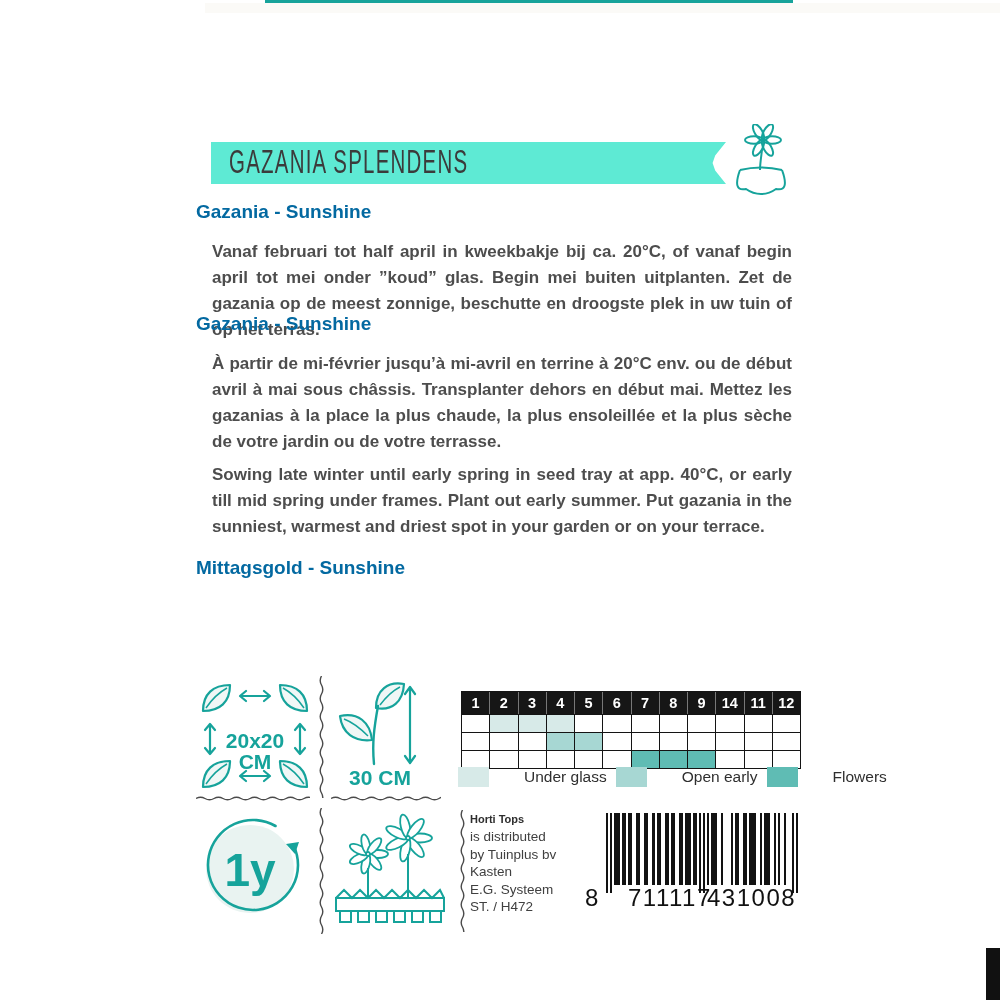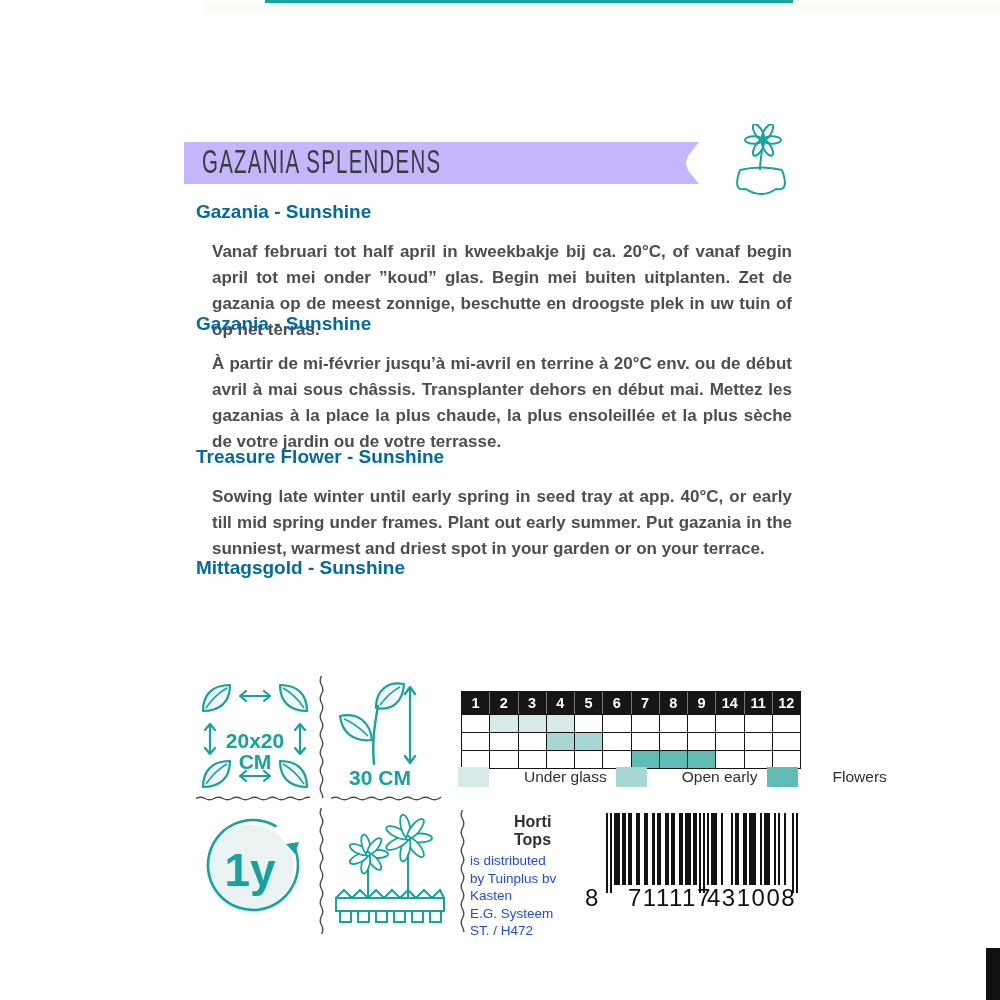--- a/index.html
+++ b/index.html
@@ -3,21 +3,21 @@
 <meta charset="utf-8">
 <style>
   html,body{margin:0;padding:0;background:#fff;}
   .sheet{position:relative;width:1000px;height:1000px;background:#ffffff;overflow:hidden;
          font-family:"Liberation Sans",sans-serif;}
   .abs{position:absolute;}
   
   .top-band{left:205px;top:3px;width:795px;height:10px;background:#fbfaf7;}
   .top-line{left:265px;top:0;width:528px;height:3px;background:#17a39b;}
   
-  .banner{left:184px;top:142px;width:515px;height:42px;background:#c4b5fd;
+  .banner{left:211px;top:142px;width:515px;height:42px;background:#5eead4;
           clip-path:polygon(0 0,100% 0,97.9% 32%,97.4% 50%,97.9% 68%,100% 100%,0 100%);}
   .banner-title{position:absolute;left:18px;top:50%;transform:translateY(-52%) scaleX(0.62);
           transform-origin:left center;font-size:33px;letter-spacing:2px;color:#3b3b3b;
           white-space:nowrap;font-weight:400;}
   
   .lang-block{position:absolute;left:196px;width:612px;}
   .lang-block h3{margin:0 0 3px 0;font-size:19px;font-weight:700;color:#0369a1;}
   .lang-block p{margin:16px;font-size:17px;line-height:26px;color:#4d4d4d;text-align:justify;font-weight:bold;}
   
   svg text{font-family:"Liberation Sans",sans-serif;}
@@ -30,22 +30,22 @@
   .cal-head .cal-cell{height:22px;background:#161616;color:#fff;font-weight:700;font-size:14.5px;
        display:flex;align-items:center;justify-content:center;}
   .cal-head .cal-cell:not(:last-child){border-right:1px solid #777;}
   
   .legend{position:absolute;left:458px;top:767px;display:flex;align-items:center;}
   .legend-item{display:flex;align-items:center;margin-right:9px;gap:28px;}
   .legend-swatch{width:31px;height:20px;margin-right:7px;}
   .legend-label{font-size:15.5px;color:#2f2f2f;white-space:nowrap;}
   
   .dist{position:absolute;left:470px;top:813px;width:118px;}
-  .dist .brand{font-size:16px;font-weight:700;color:#2e2e2e;margin-bottom:3px;margin-left:44px;}
-  .dist .line{font-size:13.5px;line-height:17.6px;color:#1d4ed8;}
+  .dist .brand{font-size:11px;font-weight:700;color:#2e2e2e;margin-bottom:3px;}
+  .dist .line{font-size:13.5px;line-height:17.6px;color:#404040;}
   
   .barcode{position:absolute;left:585px;top:813px;width:215px;height:100px;}
   .barcode svg rect{fill:#121212;}
   .bc-digit{position:absolute;top:73px;font-size:24px;color:#111;line-height:24px;}
   .bc-lead{left:0;width:19px;text-align:left;}
   .bc-g1{left:43px;width:85px;text-align:left;letter-spacing:1.5px;}
   .bc-g2{left:122px;width:85px;text-align:center;letter-spacing:1.5px;}
   .corner-mark{left:986px;top:948px;width:14px;height:52px;background:#111;}
 </style>
 </head>
@@ -79,21 +79,20 @@
 
   <section class="lang-block" style="top:201px">
     <h3>Gazania - Sunshine</h3>
     <p>Vanaf februari tot half april in kweekbakje bij ca. 20°C, of vanaf begin april tot mei onder ”koud” glas. Begin mei buiten uitplanten. Zet de gazania op de meest zonnige, beschutte en droogste plek in uw tuin of op het terras.</p>
   </section>
   <section class="lang-block" style="top:313px">
     <h3>Gazania - Sunshine</h3>
     <p>À partir de mi-février jusqu’à mi-avril en terrine à 20°C env. ou de début avril à mai sous châssis. Transplanter dehors en début mai. Mettez les gazanias à la place la plus chaude, la plus ensoleillée et la plus sèche de votre jardin ou de votre terrasse.</p>
   </section>
   <section class="lang-block" style="top:446px">
-    <h3>Treasure Flower - Sunshine</h3>
     <p>Sowing late winter until early spring in seed tray at app. 40°C, or early till mid spring under frames. Plant out early summer. Put gazania in the sunniest, warmest and driest spot in your garden or on your terrace.</p>
   </section>
   <section class="lang-block" style="top:557px">
     <h3>Mittagsgold - Sunshine</h3>
   </section>
 
   <svg class="abs" style="left:194px;top:680px" width="122" height="114" viewBox="0 0 122 114">
     <defs>
       <g id="leaf">
         <path d="M1,27 C1,10 11,1 28,1 C28,18 18,27 1,27 Z" fill="#f0f7f6" stroke="#16a39b" stroke-width="2.2" stroke-linejoin="round"></path>

